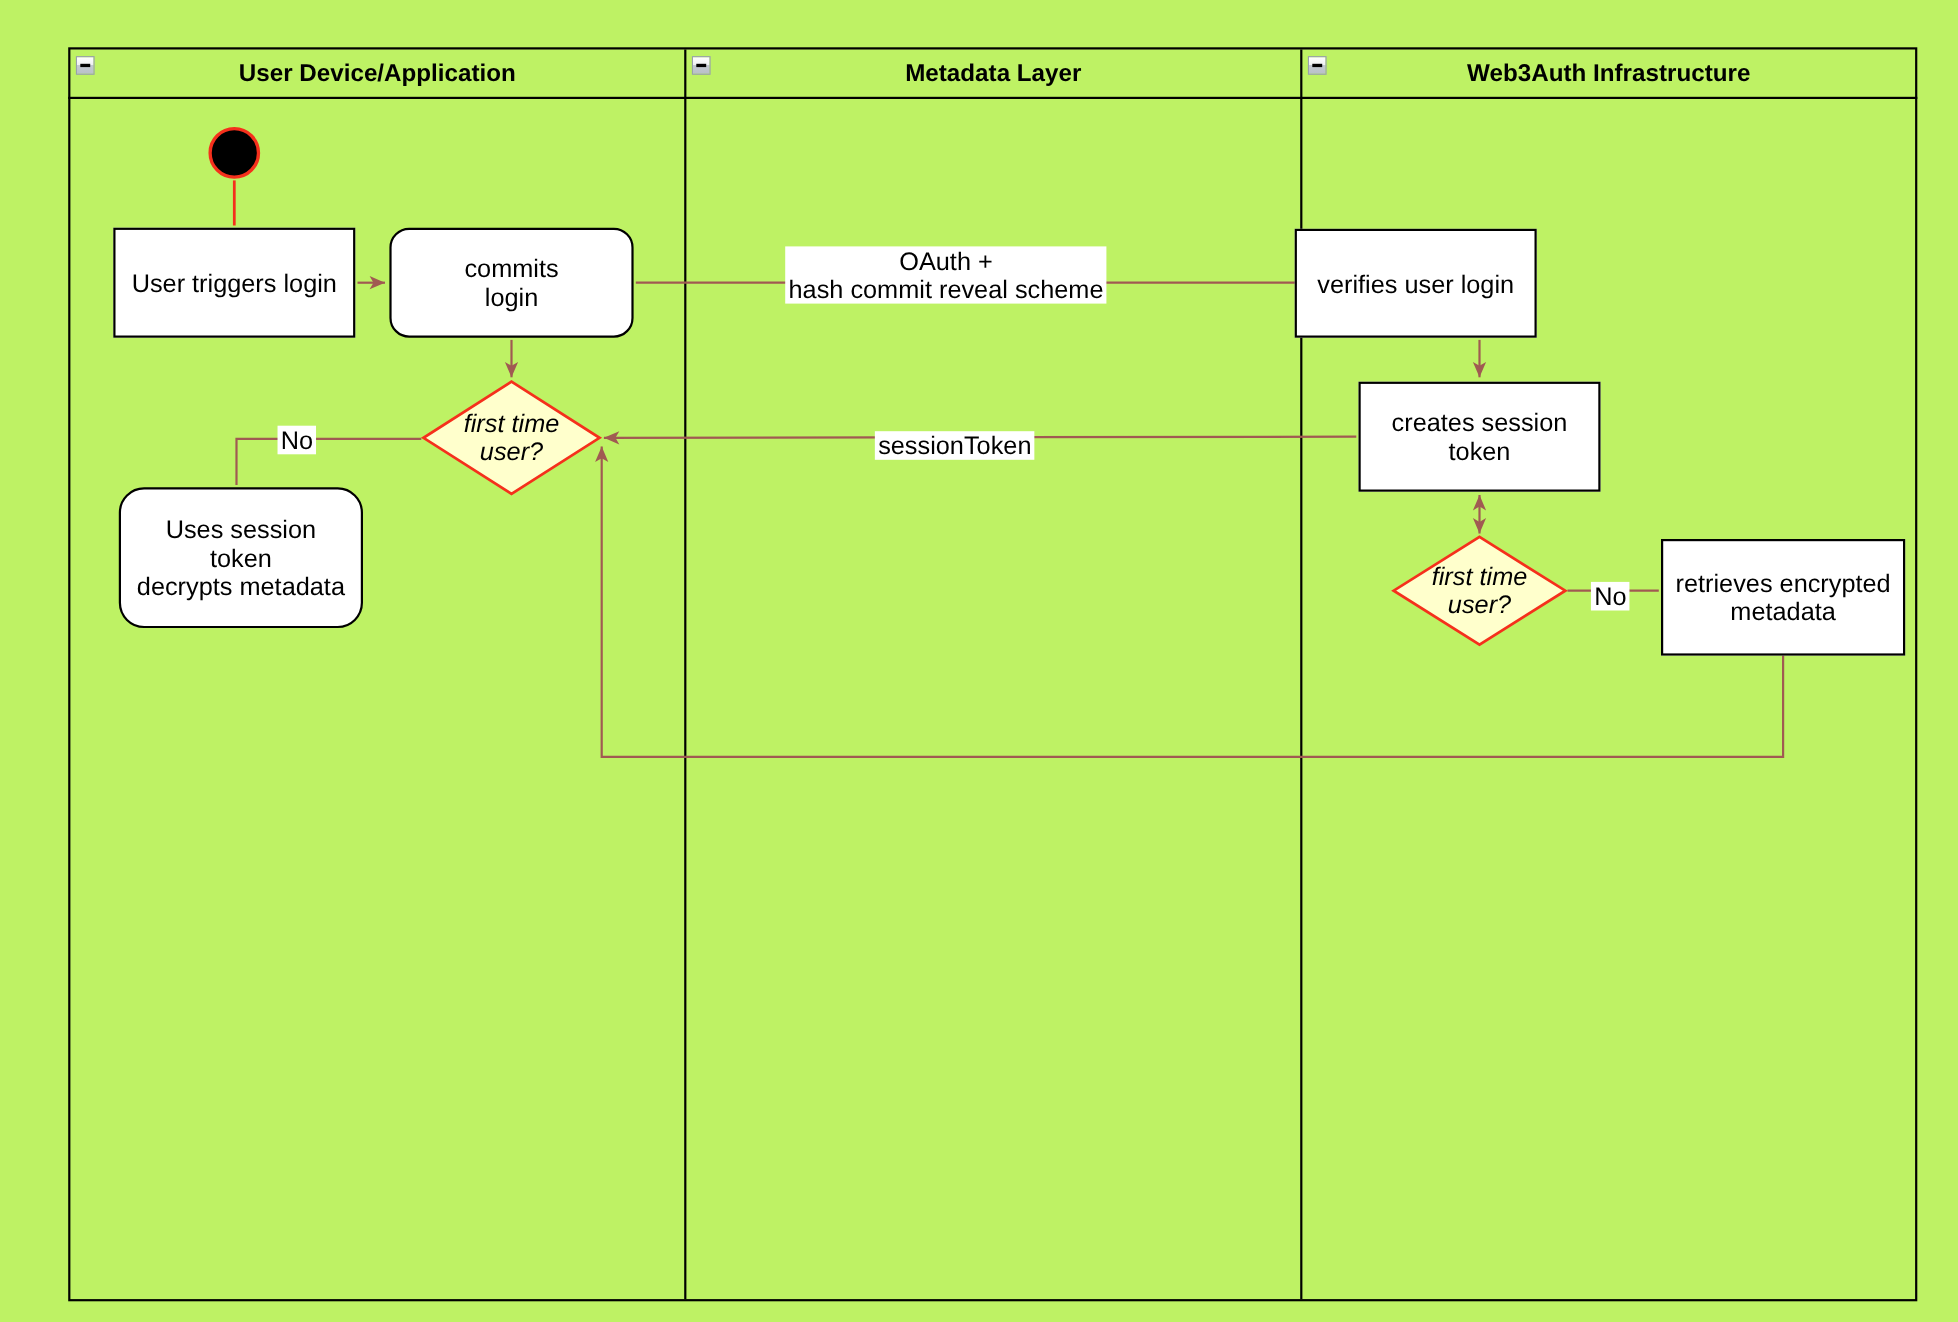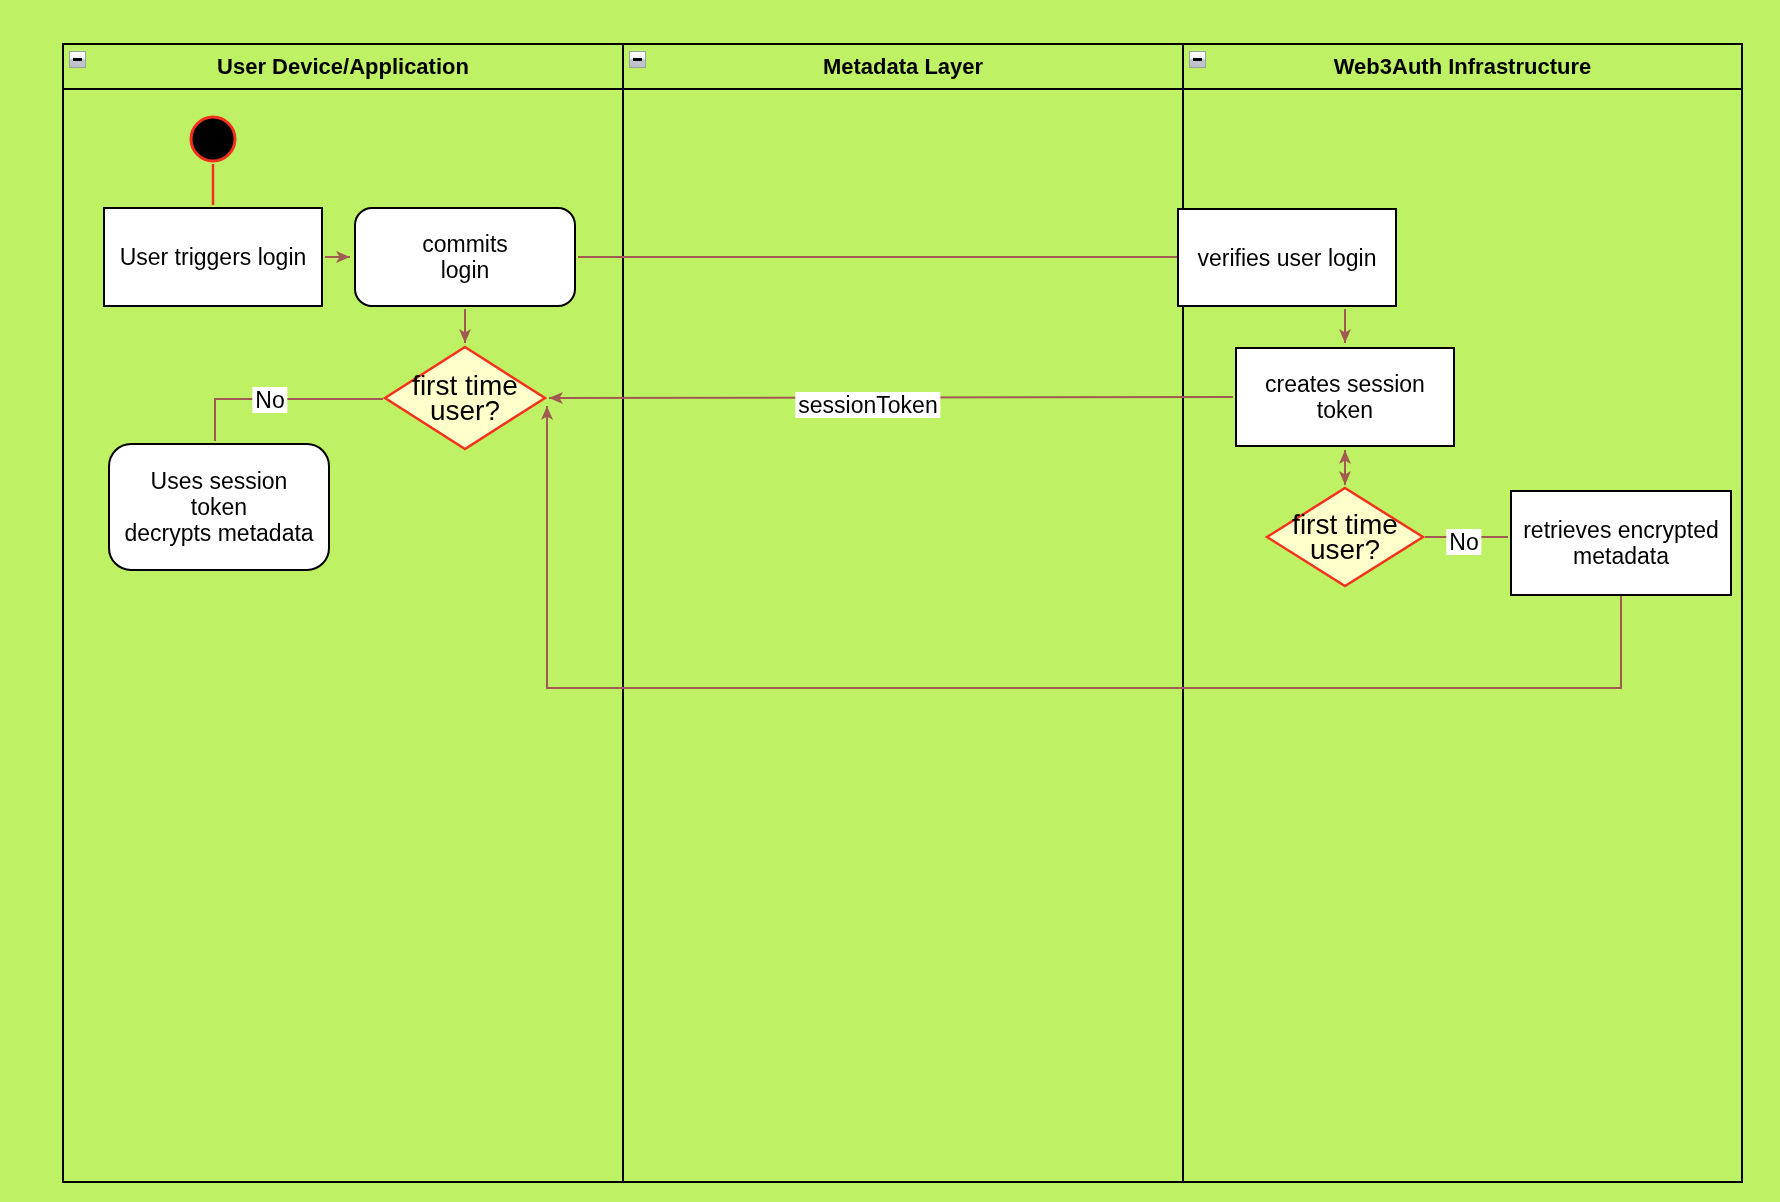--- a/index.html
+++ b/index.html
@@ -32,21 +32,21 @@
   .edge{stroke:var(--edge-color);stroke-width:2;fill:none;}
   .edge-red{stroke:var(--accent-red);stroke-width:2.5;fill:none;}
   .arrow-fill{fill:var(--edge-color);}
   .diamond{fill:var(--diamond-fill);stroke:var(--accent-red);stroke-width:2.5;}
   .start-circle{fill:#000000;stroke:var(--accent-red);stroke-width:3;}
 
   .node{position:absolute;border:2px solid var(--node-border);background:#ffffff;
         display:flex;align-items:center;justify-content:center;text-align:center;
         font-size:23px;line-height:26px;white-space:pre-line;z-index:4;}
   .diamond-label{position:absolute;transform:translate(-50%,-50%);text-align:center;
-        font-size:28px;line-height:25px;white-space:pre-line;z-index:5;}
+        font-size:23px;line-height:25px;white-space:pre-line;z-index:5;font-style:italic;}
   .edge-label{position:absolute;transform:translate(-50%,-50%);text-align:center;
         font-size:23px;line-height:26px;white-space:pre-line;background:#ffffff;
         padding:0 3px;z-index:5;}
 </style>
 </head>
 <body>
 
 <div class="canvas">
 
   <div class="frame"></div>
@@ -107,17 +107,19 @@
   <div class="node" style="left:1235px;top:347px;width:220px;height:100px;">creates session
 token</div>
   <div class="node" style="left:1510px;top:490px;width:222px;height:106px;">retrieves encrypted
 metadata</div>
 
   <div class="diamond-label" style="left:465px;top:398px;">first time
 user?</div>
   <div class="diamond-label" style="left:1345px;top:537px;">first time
 user?</div>
 
+  <div class="edge-label" style="left:860px;top:250px;">OAuth +
+hash commit reveal scheme</div>
   <div class="edge-label" style="left:868px;top:405px;">sessionToken</div>
   <div class="edge-label" style="left:270px;top:400px;">No</div>
   <div class="edge-label" style="left:1464px;top:542px;">No</div>
 
 </div>
 
 </body></html>

